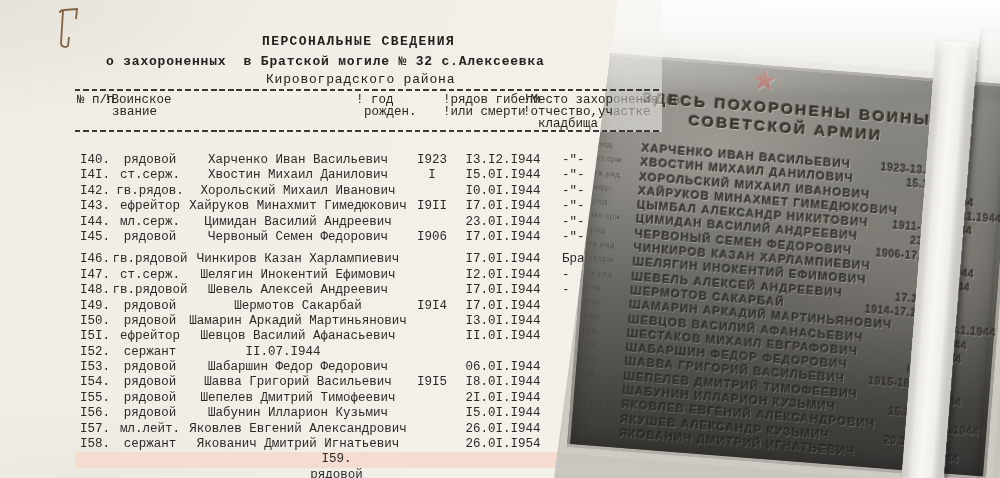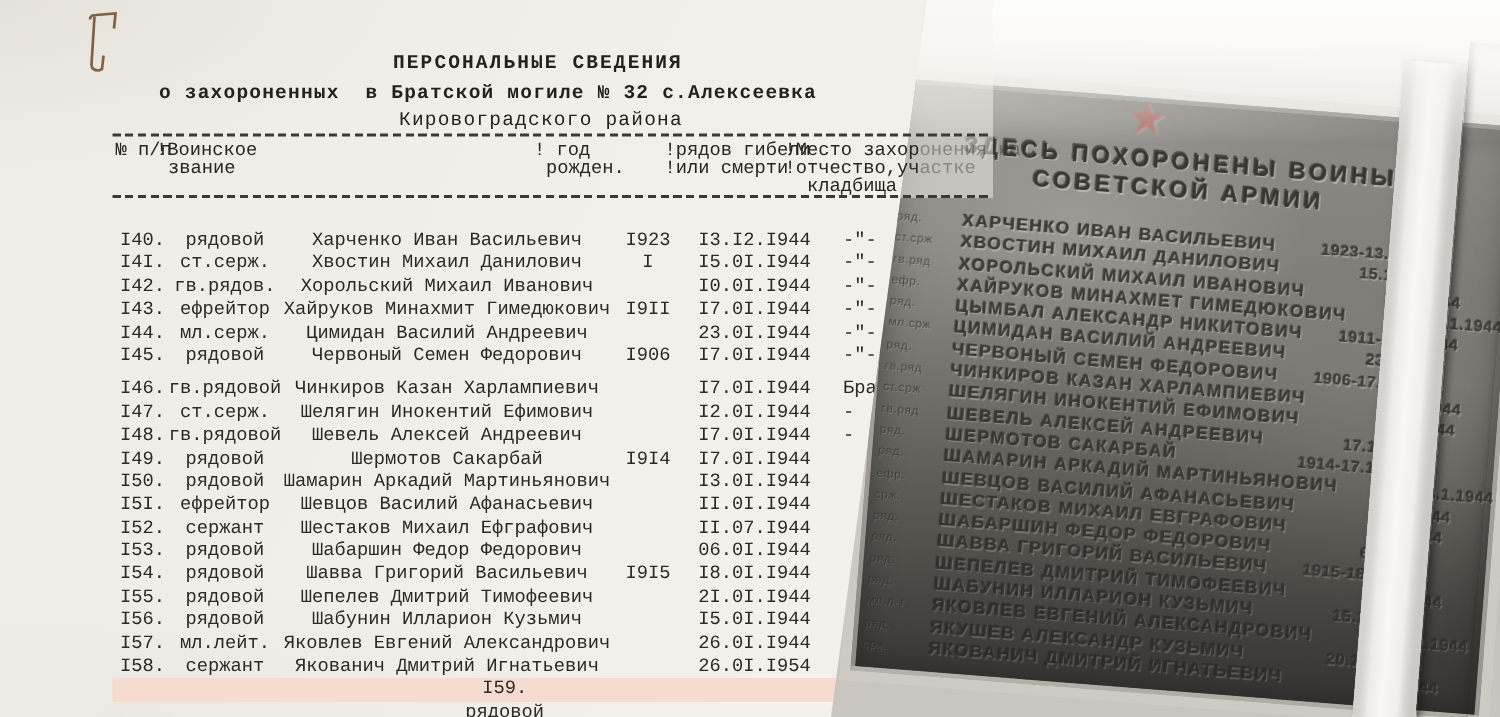--- a/index.html
+++ b/index.html
@@ -125,21 +125,21 @@
         <div class="drow"><span class="c-num">I42.</span><span class="c-rank">гв.рядов.</span><span class="c-name">Хорольский Михаил Иванович</span><span class="c-born"></span><span class="c-died">I0.0I.I944</span><span class="c-place">-"-</span></div>
         <div class="drow"><span class="c-num">I43.</span><span class="c-rank">ефрейтор</span><span class="c-name">Хайруков Минахмит Гимедюкович</span><span class="c-born">I9II</span><span class="c-died">I7.0I.I944</span><span class="c-place">-"-</span></div>
         <div class="drow"><span class="c-num">I44.</span><span class="c-rank">мл.серж.</span><span class="c-name">Цимидан Василий Андреевич</span><span class="c-born"></span><span class="c-died">23.0I.I944</span><span class="c-place">-"-</span></div>
         <div class="drow"><span class="c-num">I45.</span><span class="c-rank">рядовой</span><span class="c-name">Червоный Семен Федорович</span><span class="c-born">I906</span><span class="c-died">I7.0I.I944</span><span class="c-place">-"-</span></div>
         <div class="drow"><span class="c-num">I46.</span><span class="c-rank">гв.рядовой</span><span class="c-name">Чинкиров Казан Харлампиевич</span><span class="c-born"></span><span class="c-died">I7.0I.I944</span><span class="c-place">Братск</span></div>
         <div class="drow"><span class="c-num">I47.</span><span class="c-rank">ст.серж.</span><span class="c-name">Шелягин Инокентий Ефимович</span><span class="c-born"></span><span class="c-died">I2.0I.I944</span><span class="c-place">-</span></div>
         <div class="drow"><span class="c-num">I48.</span><span class="c-rank">гв.рядовой</span><span class="c-name">Шевель Алексей Андреевич</span><span class="c-born"></span><span class="c-died">I7.0I.I944</span><span class="c-place">-</span></div>
         <div class="drow"><span class="c-num">I49.</span><span class="c-rank">рядовой</span><span class="c-name">Шермотов Сакарбай</span><span class="c-born">I9I4</span><span class="c-died">I7.0I.I944</span><span class="c-place"></span></div>
         <div class="drow"><span class="c-num">I50.</span><span class="c-rank">рядовой</span><span class="c-name">Шамарин Аркадий Мартиньянович</span><span class="c-born"></span><span class="c-died">I3.0I.I944</span><span class="c-place"></span></div>
         <div class="drow"><span class="c-num">I5I.</span><span class="c-rank">ефрейтор</span><span class="c-name">Шевцов Василий Афанасьевич</span><span class="c-born"></span><span class="c-died">II.0I.I944</span><span class="c-place"></span></div>
-        <div class="drow"><span class="c-num">I52.</span><span class="c-rank">сержант</span><span class="c-name">Шестаков Михаил Ефграфович</span><span class="c-born"></span><span class="c-died">II.07.I944</span><span class="c-place"></span></div>
+        <div class="drow"><span class="c-num">I52.</span><span class="c-rank">сержант</span><span class="c-born"></span><span class="c-died">II.07.I944</span><span class="c-place"></span></div>
         <div class="drow"><span class="c-num">I53.</span><span class="c-rank">рядовой</span><span class="c-name">Шабаршин Федор Федорович</span><span class="c-born"></span><span class="c-died">06.0I.I944</span><span class="c-place"></span></div>
         <div class="drow"><span class="c-num">I54.</span><span class="c-rank">рядовой</span><span class="c-name">Шавва Григорий Васильевич</span><span class="c-born">I9I5</span><span class="c-died">I8.0I.I944</span><span class="c-place"></span></div>
         <div class="drow"><span class="c-num">I55.</span><span class="c-rank">рядовой</span><span class="c-name">Шепелев Дмитрий Тимофеевич</span><span class="c-born"></span><span class="c-died">2I.0I.I944</span><span class="c-place"></span></div>
         <div class="drow"><span class="c-num">I56.</span><span class="c-rank">рядовой</span><span class="c-name">Шабунин Илларион Кузьмич</span><span class="c-born"></span><span class="c-died">I5.0I.I944</span><span class="c-place"></span></div>
         <div class="drow"><span class="c-num">I57.</span><span class="c-rank">мл.лейт.</span><span class="c-name">Яковлев Евгений Александрович</span><span class="c-born"></span><span class="c-died">26.0I.I944</span><span class="c-place"></span></div>
         <div class="drow"><span class="c-num">I58.</span><span class="c-rank">сержант</span><span class="c-name">Якованич Дмитрий Игнатьевич</span><span class="c-born"></span><span class="c-died">26.0I.I954</span><span class="c-place"></span></div>
         <div class="drow hl"><span class="c-num">I59.</span><span class="c-rank">рядовой</span><span class="c-name">Якушев Александр Кузьмич</span><span class="c-born"></span><span class="c-died">26.0I.I944</span><span class="c-place"></span></div>
       </div>
   </div>
 

